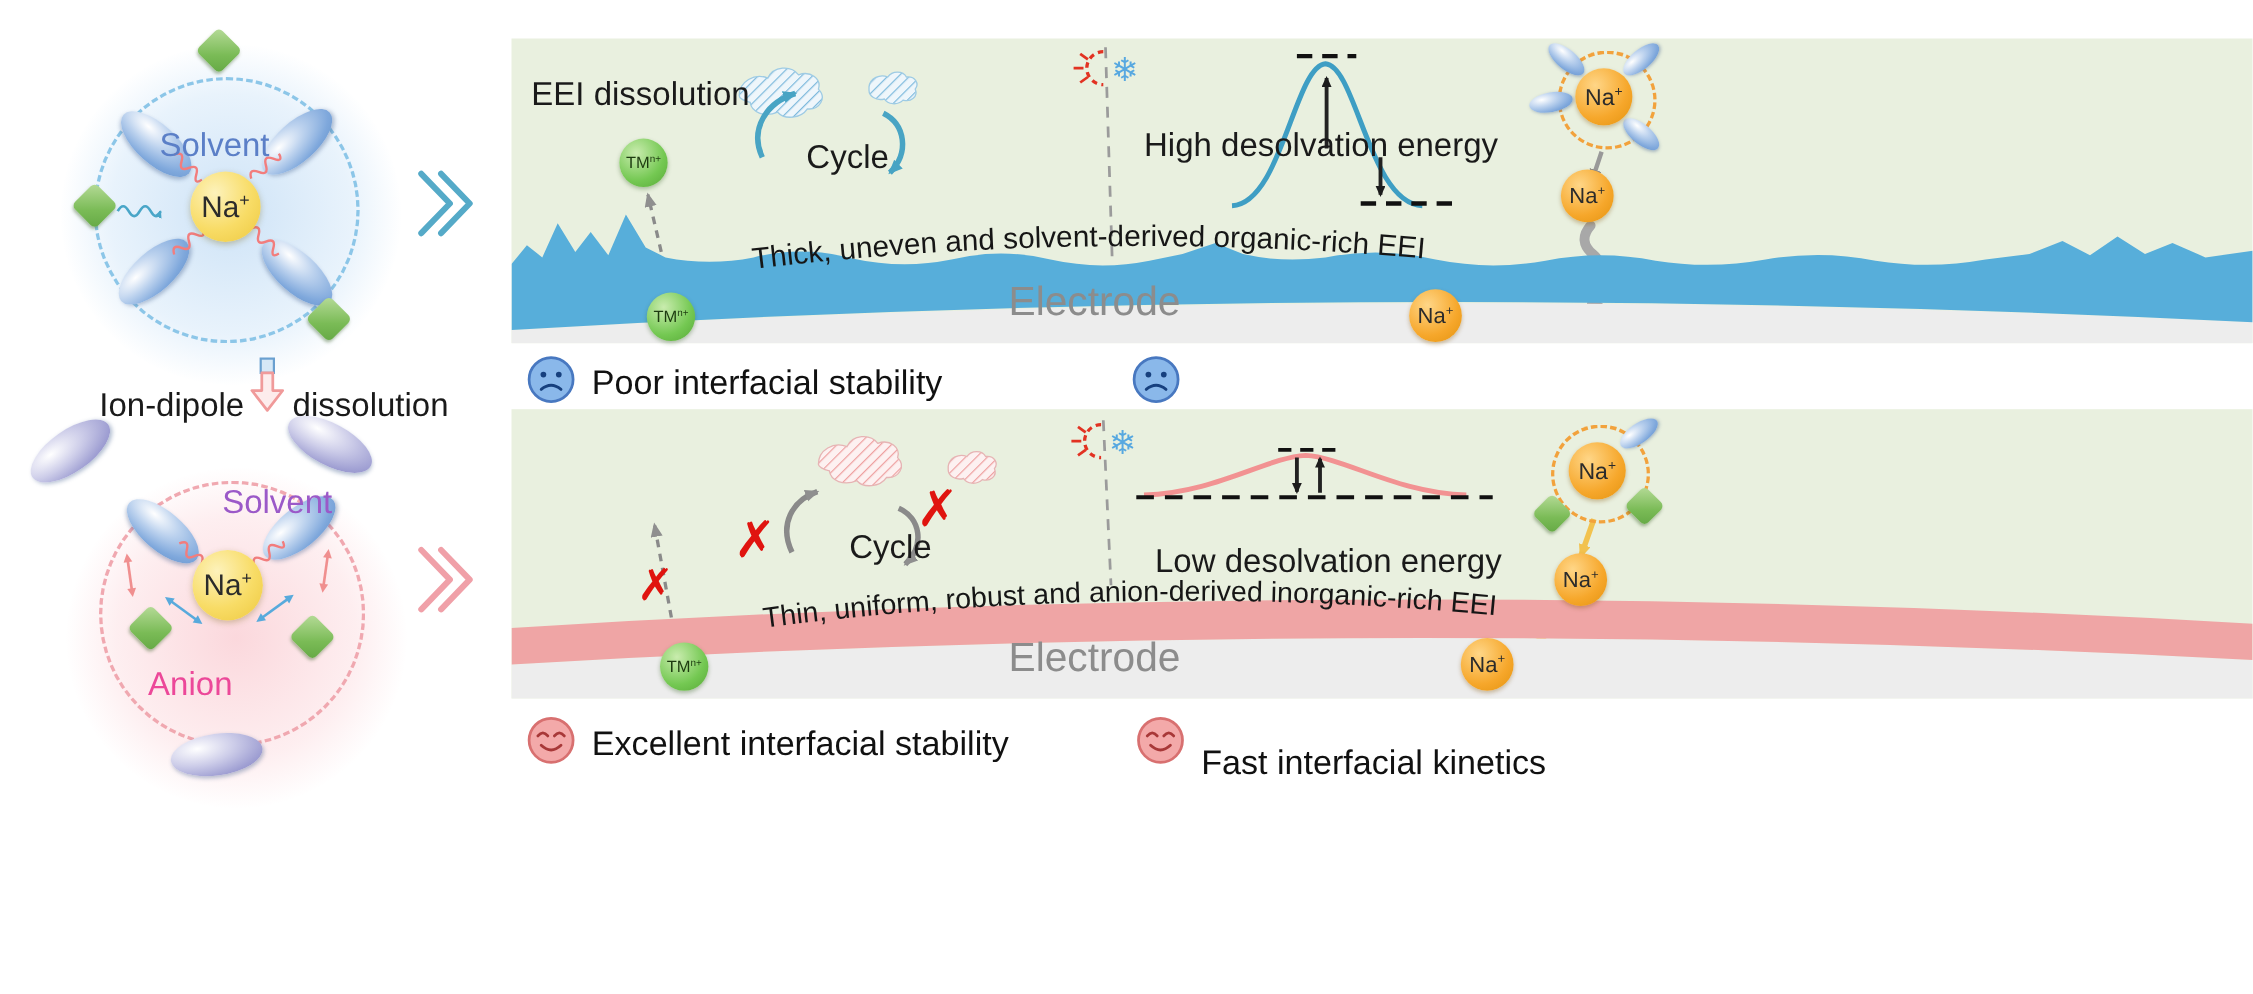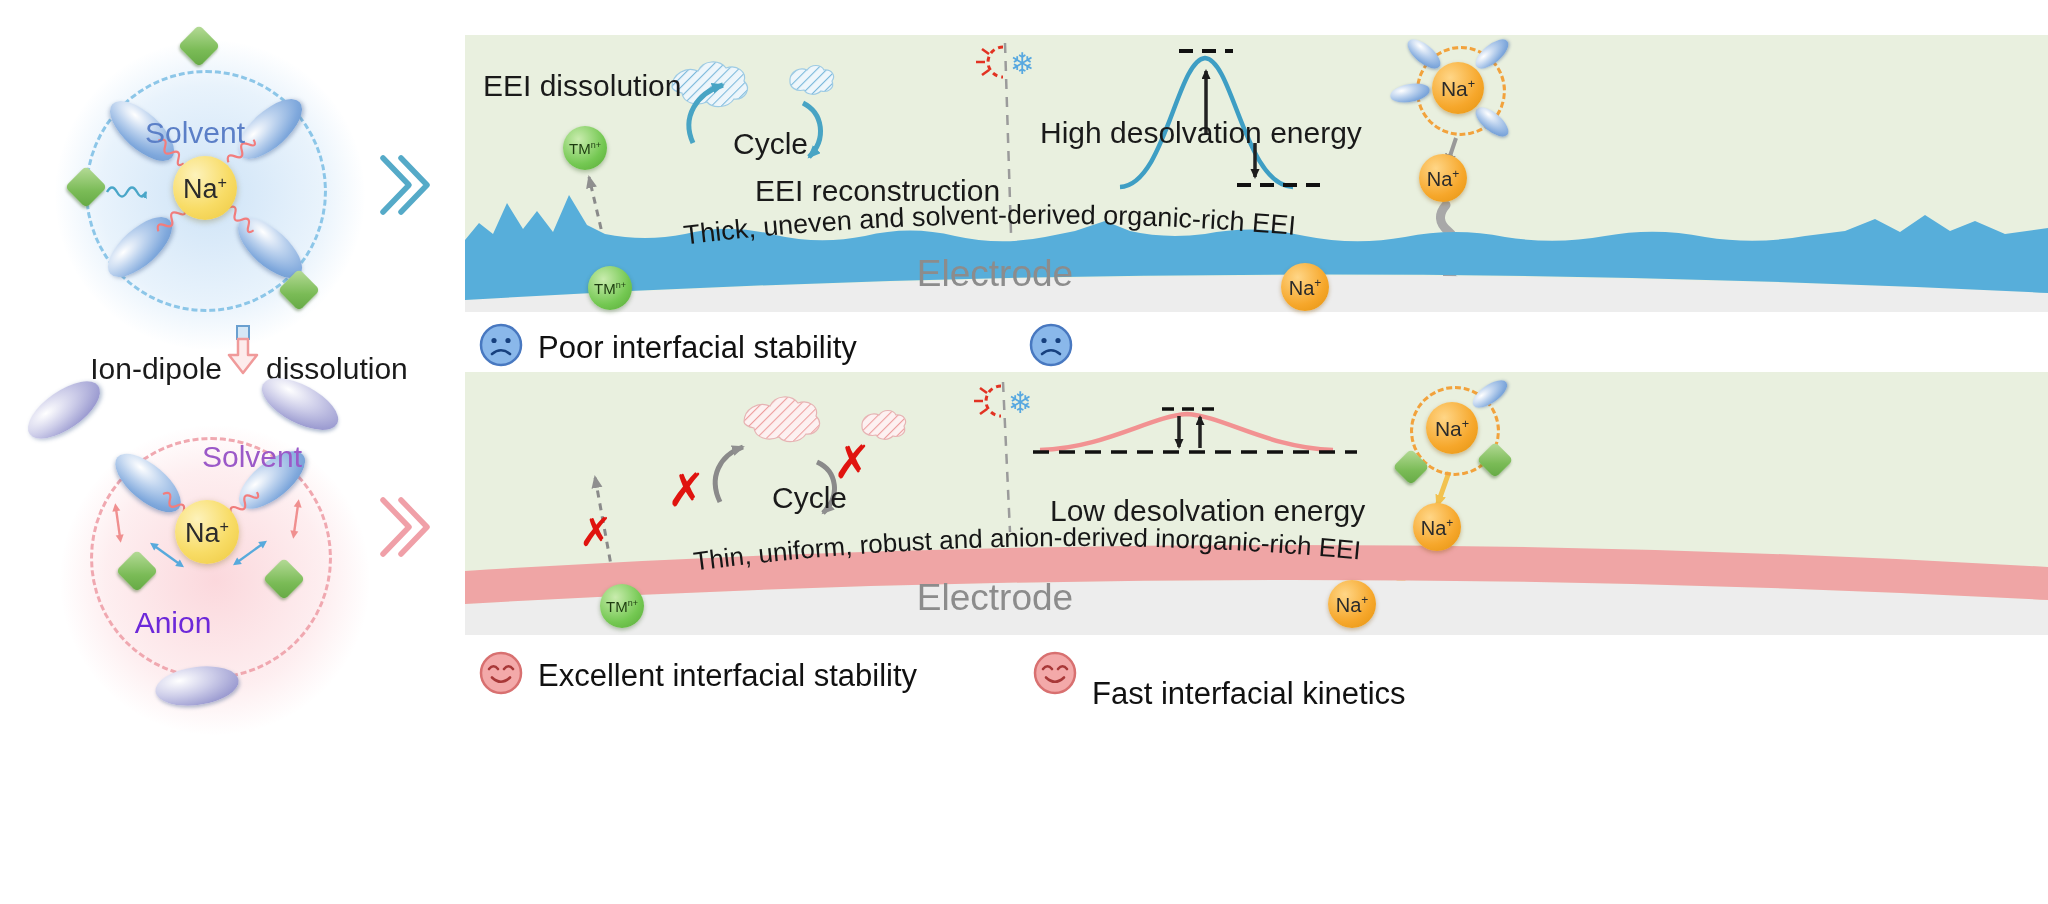--- a/index.html
+++ b/index.html
@@ -123,21 +123,21 @@
   </svg>
   <svg class="abs" style="left:228px;top:546px;transform:rotate(-36deg);" width="44" height="14">
     <line x1="7" y1="7" x2="37" y2="7" stroke="#58aadc" stroke-width="2.4"></line>
     <path d="M1,7 L9,3 L9,11 Z" fill="#58aadc"></path>
       <path d="M43,7 L35,3 L35,11 Z" fill="#58aadc"></path>
   </svg>
 
   <div class="diamond" style="left:122px;top:556px;"></div>
   <div class="diamond" style="left:269px;top:564px;"></div>
 
-  <div class="lbl" style="left:125px;top:590px;width:96px;text-align:center;color:#6d28d9;">Anion</div>
+  <div class="lbl" style="left:125px;top:590px;width:96px;text-align:center;color:#ec4899;">Anion</div>
 
   <svg class="abs" style="left:375px;top:150px;" width="55" height="70">
     <polyline points="8,8 34,35 8,62" fill="none" stroke="#55aac8" stroke-width="5.5" stroke-linecap="round" stroke-linejoin="round"></polyline>
     <polyline points="26,8 52,35 26,62" fill="none" stroke="#55aac8" stroke-width="5.5" stroke-linecap="round" stroke-linejoin="round"></polyline>
   </svg>
   <svg class="abs" style="left:375px;top:492px;" width="55" height="70">
     <polyline points="8,8 34,35 8,62" fill="none" stroke="#f0a0a8" stroke-width="5.5" stroke-linecap="round" stroke-linejoin="round"></polyline>
     <polyline points="26,8 52,35 26,62" fill="none" stroke="#f0a0a8" stroke-width="5.5" stroke-linecap="round" stroke-linejoin="round"></polyline>
   </svg>
 
@@ -189,21 +189,20 @@
       <line x1="991" y1="103" x2="982" y2="130" stroke="#999999" stroke-width="4" marker-end="url(#mGray)"></line>
       <path d="M981,170 q-12,14 2,26 q14,12 2,26 q-10,12 6,24" stroke="#a8a8a8" stroke-width="9" fill="none" stroke-linecap="round" marker-end="url(#mFat)"></path>
 
       <path d="M0,265 Q791,220 1583,258 L1583,277 L0,277 Z" fill="#ededed"></path>
       <path d="M0,205 L14,188 L28,199 L42,168 L58,194 L72,176 L88,197 L104,160 L122,190 L140,199 Q180,207 220,199 Q265,188 310,200 Q355,210 400,201 Q445,190 490,201 Q535,211 580,202 L610,196 L640,186 L665,196 Q700,204 740,199 Q790,189 840,201 Q890,211 940,202 Q990,192 1040,202 Q1090,210 1140,201 Q1190,192 1240,202 Q1290,210 1340,201 L1380,196 L1410,184 L1435,197 L1460,180 L1485,196 L1510,186 L1540,199 L1583,193 L1583,258 Q791,218 0,265 Z" fill="#57aeda"></path>
       <text font-size="27" fill="#161616" font-weight="500" text-anchor="middle"><textPath href="#tpTop" startOffset="50%">Thick, uneven and solvent-derived organic-rich EEI</textPath></text>
     </svg>
 
     <div class="lbl" style="left:18px;top:18px;">EEI dissolution</div>
     <div class="lbl" style="left:268px;top:76px;">Cycle</div>
-    <div class="lbl" style="left:290px;top:123px;">EEI reconstruction</div>
     <div class="lbl" style="left:575px;top:65px;">High desolvation energy</div>
     <div class="electrode-lbl" style="left:420px;top:218px;">Electrode</div>
 
     <div class="ion tm" style="left:98px;top:91px;width:44px;height:44px;font-size:15px;">
       <span class="ion-t"><span>TM</span><sup>n+</sup></span>
     </div>
     <div class="ion tm" style="left:123px;top:231px;width:44px;height:44px;font-size:15px;">
       <span class="ion-t"><span>TM</span><sup>n+</sup></span>
     </div>
 

